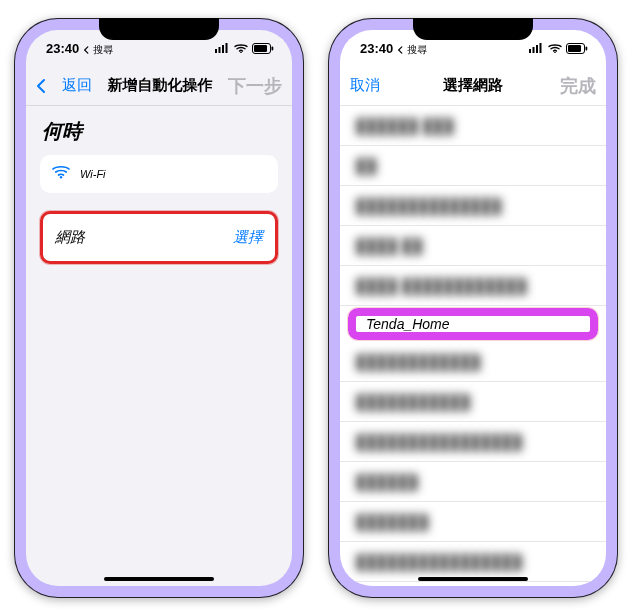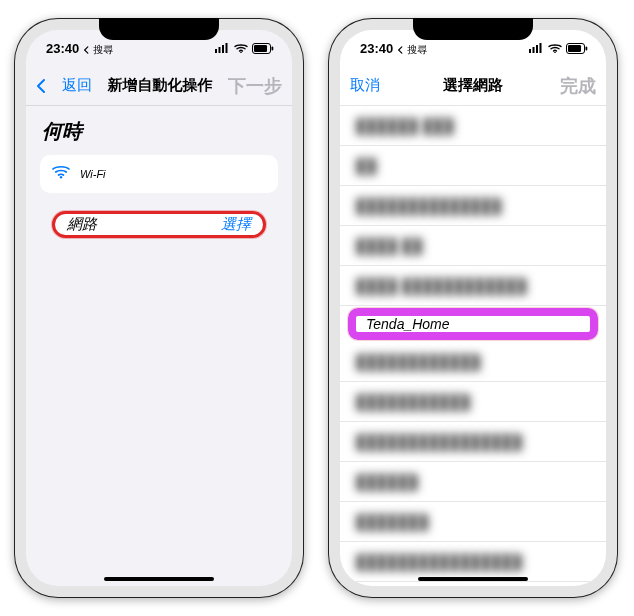--- a/index.html
+++ b/index.html
@@ -8,21 +8,21 @@
     font-family: -apple-system, "Helvetica Neue", Arial, sans-serif;
     width: 634px;
     height: 616px;
     display: flex;
     gap: 24px;
     padding: 18px 14px;
   }
   .phone {
     width: 290px;
     height: 580px;
-    background: #e5e5e5;
+    background: #c4b5fd;
     border-radius: 44px;
     padding: 12px;
     box-shadow: 0 0 0 1px #222 inset, 0 2px 10px rgba(0,0,0,.3);
     position: relative;
   }
   .screen {
     width: 100%;
     height: 100%;
     border-radius: 32px;
     overflow: hidden;
@@ -88,23 +88,23 @@
     padding: 10px 12px;
     display: flex;
     align-items: center;
     gap: 10px;
   }
   .wifi-icon { color: #007aff; }
   .card-text { font-size: 11px; }
 
   .row-hl {
     background: #fff;
-    border-radius: 16px;
-    margin: 0 26px;
-    padding: 1px 12px;
+    border-radius: 10px;
+    margin: 0 14px;
+    padding: 14px 12px;
     display: flex;
     align-items: center;
     justify-content: space-between;
     border: 3px solid #e02626;
     box-shadow: 0 0 0 1px rgba(224,38,38,.3);
   }
   .row-hl .lbl { font-size: 15px; }
   .row-hl .act { font-size: 15px; color: #007aff; }
 
   

